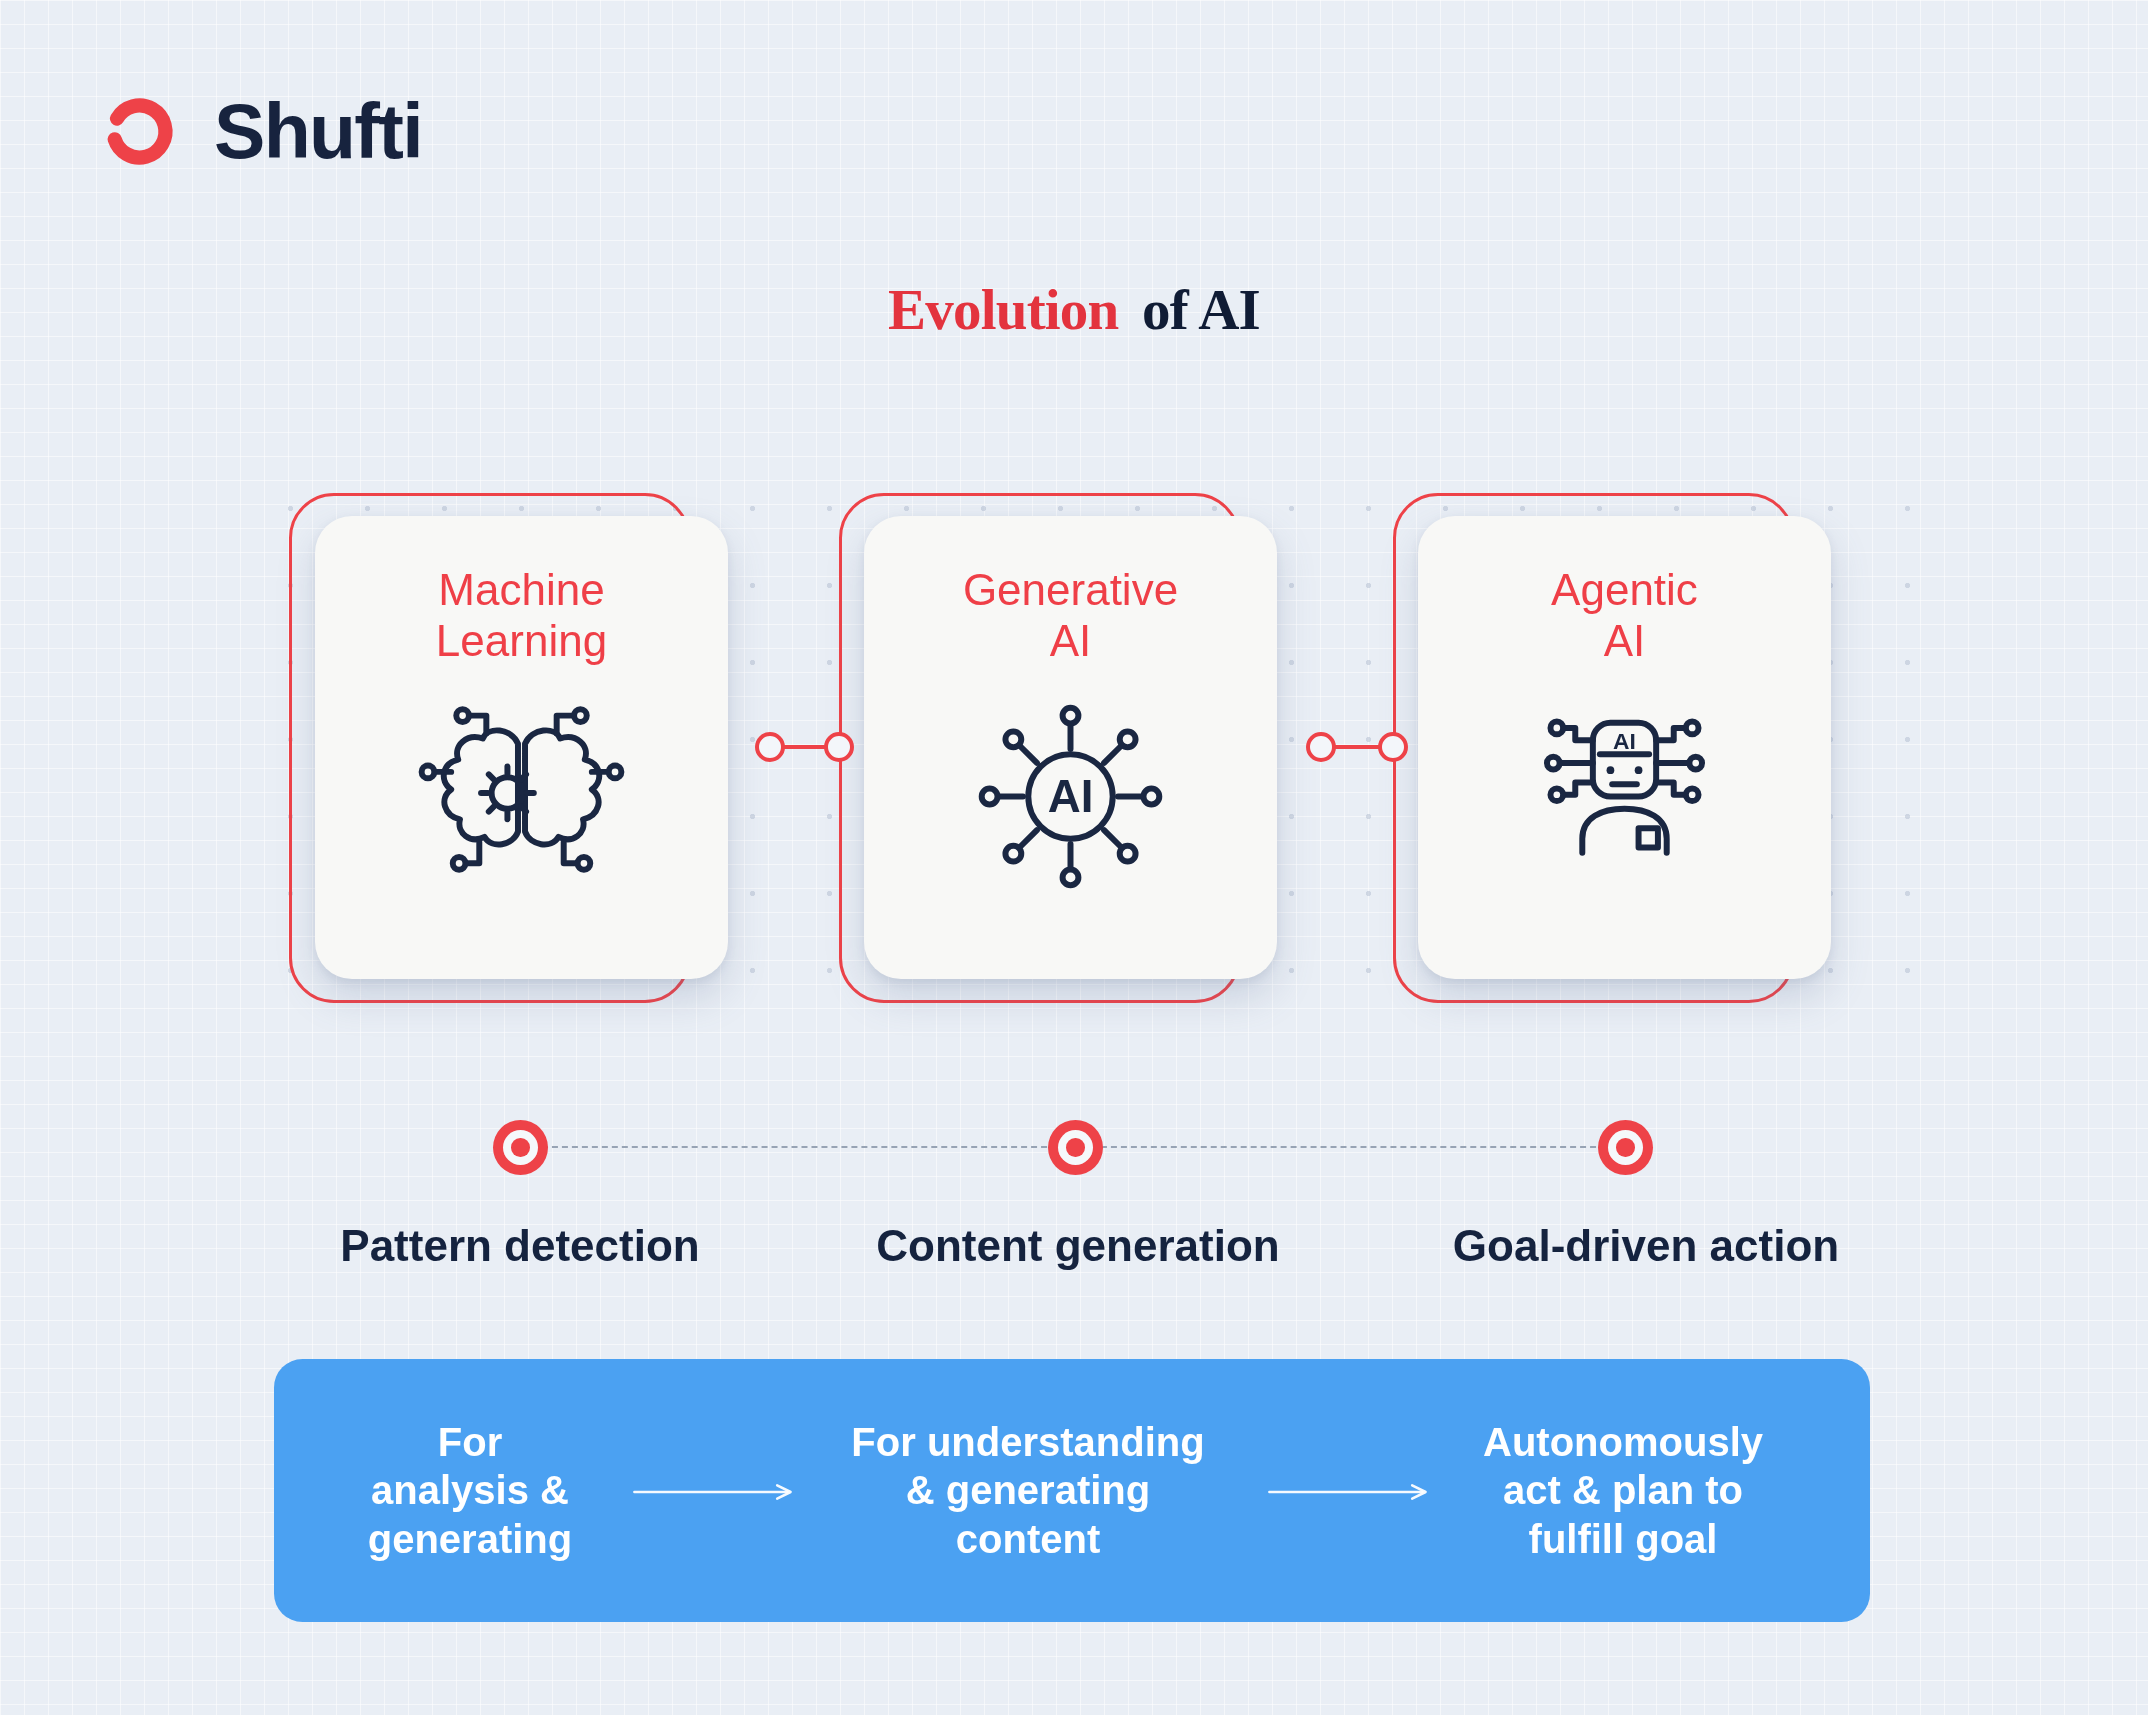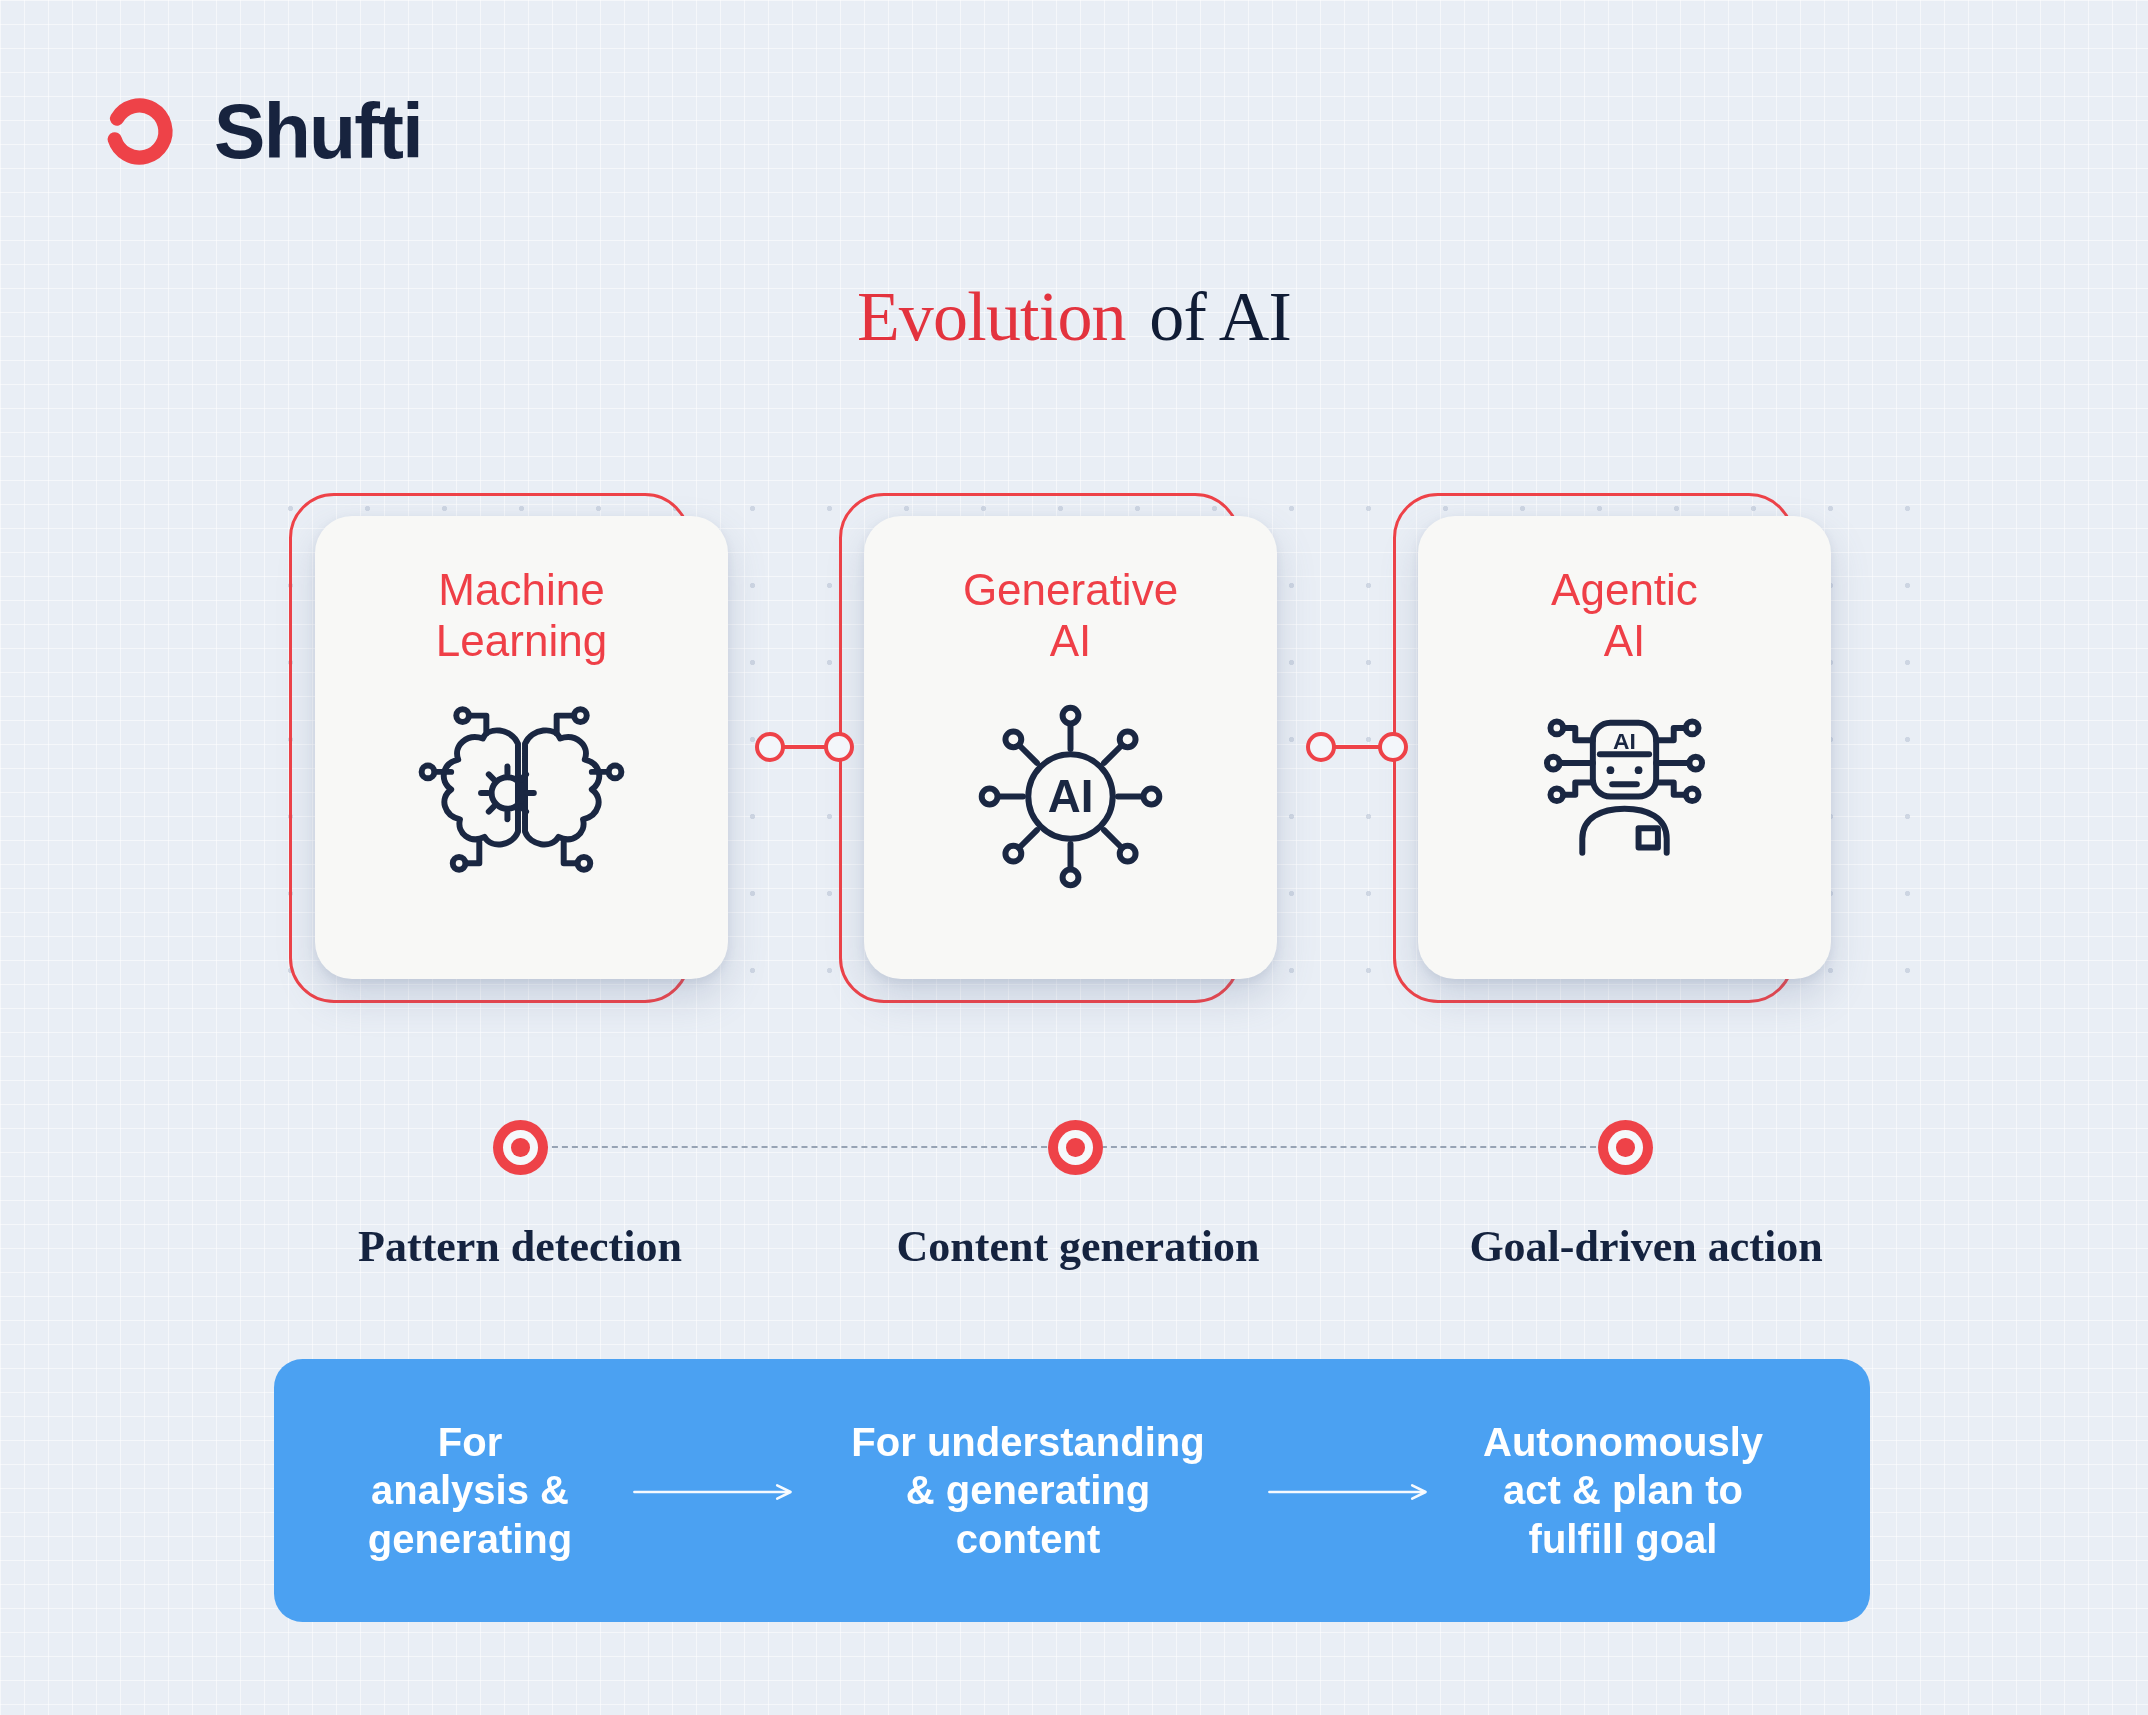--- a/index.html
+++ b/index.html
@@ -21,21 +21,21 @@
   }
 
   
   .logo{ position:absolute; left:101px; top:87px; display:flex; align-items:center; gap:36px; z-index:5;}
   .logo svg{ width:77px; height:77px; display:block;}
   .brand-name{ font-size:77px; font-weight:700; letter-spacing:-1.7px; color:#17233e;}
 
   
   .page-title{
     position:absolute; top:277px; left:0; width:100%; text-align:center; z-index:5;
-    font-family:"Liberation Serif", serif; font-weight:400; font-size:70px; letter-spacing:-0.8px;
+    font-family:"Liberation Serif", serif; font-weight:700; font-size:57px; letter-spacing:-0.8px;
   }
   .t-accent{ color:#e3333e; }
   .t-rest{ color:#101c35; margin-left:23.5px; }
 
   
   .card-outline{
     position:absolute; top:493px; height:510px; width:401px;
     border:3.4px solid #ee4248; border-radius:45px; z-index:1; background:transparent;
   }
   .o1{ left:289px; } .o2{ left:839px; } .o3{ left:1393px; }
@@ -75,21 +75,21 @@
   }
   .marker{
     position:absolute; top:1120px; width:55px; height:55px; border-radius:50%;
     background:#ee4248; display:flex; align-items:center; justify-content:center; z-index:2;
   }
   .marker .m-mid{ width:35px; height:35px; border-radius:50%; background:#f5f8fb; display:flex; align-items:center; justify-content:center;}
   .marker .m-dot{ width:18.5px; height:18.5px; border-radius:50%; background:#ee4248; }
   .m1{ left:493px; } .m2{ left:1048px; } .m3{ left:1598px; }
   .tl-label{
     position:absolute; top:1221px; transform:translateX(-50%); white-space:nowrap;
-    font-size:44px; font-weight:700; color:#15233f; z-index:2;font-family:Liberation Serif, serif;
+    font-size:44px; font-weight:700; color:#15233f; z-index:2;
   }
   .l1{ left:520px; } .l2{ left:1078px; } .l3{ left:1646px; }
 
   
   .blue-panel{
     position:absolute; left:274px; top:1359px; width:1596px; height:263px;
     background:#4ba1f2; border-radius:28.5px; z-index:2;
   }
   .panel-block{
     position:absolute; top:50%; transform:translate(-50%,-50%);

